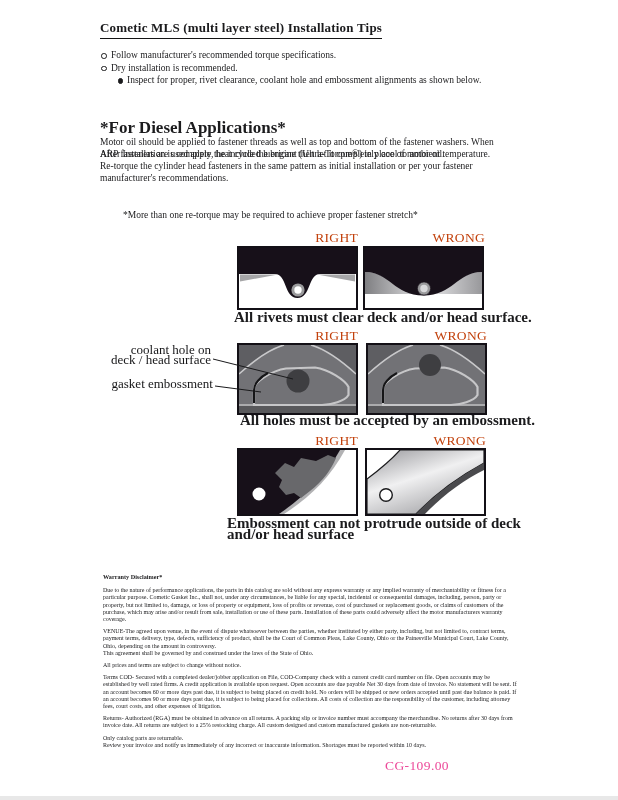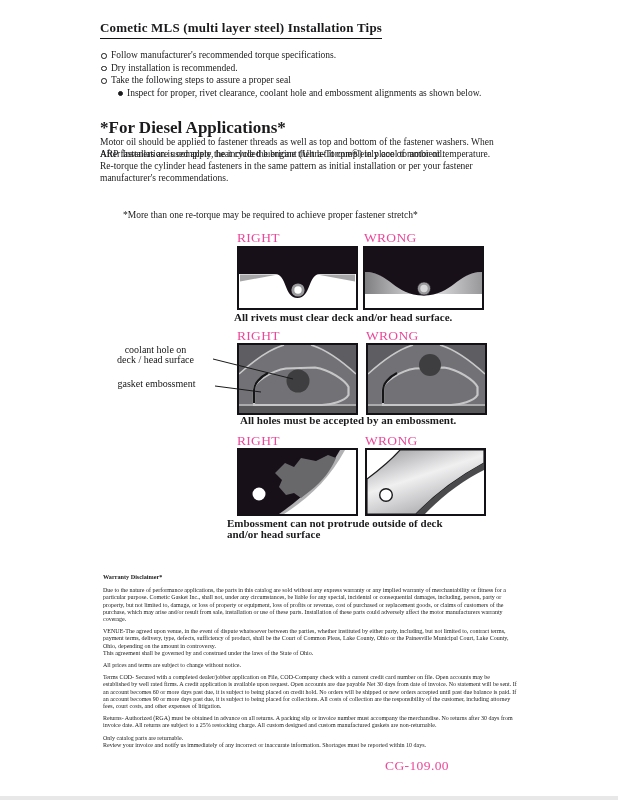--- a/index.html
+++ b/index.html
@@ -15,43 +15,42 @@
   .b-row .marker{position:absolute;left:1px;top:4px;width:3.6px;height:3.6px;border:1px solid #1b1b1d;border-radius:50%;}
   .sub{padding-left:27px;}
   .sub .marker{left:18px;background:#1b1b1d;border-color:#1b1b1d;width:3.4px;height:3.4px;}
   
   .dieselhead{top:118px;left:100px;font-size:17px;font-weight:bold;}
   .para{left:100px;width:396px;font-size:9.5px;line-height:12.2px;}
   .p1{top:136px;}
   .p2{top:148px;}
   .p3{top:209px;margin-left:23px;}
   
-  .rw{font-size:13.5px;letter-spacing:.3px;text-align:left;width:121px;color:#ec4899;}
+  .rw{font-size:13.5px;letter-spacing:.3px;text-align:right;width:121px;color:#c2410c;}
   .dbox{border:2px solid #131016;background:#fff;width:117px;}
   .dbox svg{display:block;}
-  .cap{font-size:11px;font-weight:bold;line-height:10.6px;white-space:pre-line;}
-  .sidelabel{font-size:10px;line-height:9.8px;text-align:center;white-space:pre-line;color:#161618;}
+  .cap{font-size:15px;font-weight:bold;line-height:10.6px;white-space:pre-line;}
+  .sidelabel{font-size:13px;line-height:9.8px;text-align:right;white-space:pre-line;color:#161618;}
   #leaders{left:0;top:0;width:618px;height:800px;pointer-events:none;}
   
   .disc{top:573px;left:103px;width:415px;font-size:6px;line-height:7.2px;color:#222224;}
   .disc h4{font-size:6.2px;margin:0 0 7px 0;}
   .disc p{margin:0 0 5px 0;white-space:pre-line;}
   .pagenum{top:758px;left:385px;font-size:13.5px;letter-spacing:.4px;color:#ec4899;}
 </style>
 </head>
 <body>
 
 <div id="page">
 
   <div class="abs title">Cometic MLS (multi layer steel) Installation Tips</div>
 
   <div class="abs bullets">
     <div class="b-row"><span class="marker"></span><span>Follow manufacturer's recommended torque specifications.</span></div>
     <div class="b-row"><span class="marker"></span><span>Dry installation is recommended.</span></div>
-    <div class="b-row"><span class="marker"></span><span>Take the following steps to assure a proper seal</span></div>
     <div class="b-row sub"><span class="marker"></span><span>Inspect for proper, rivet clearance, coolant hole and embossment alignments as shown below.</span></div>
   </div>
 
   <div class="abs dieselhead">*For Diesel Applications*</div>
   <div class="abs para p1">Motor oil should be applied to fastener threads as well as top and bottom of the fastener washers. When ARP fasteners are used apply the included lubricant (Ultra-Torque®) in place of motor oil.</div>
   <div class="abs para p2">After Installation is complete, heat cycle the engine then let it completely cool to ambient temperature. Re-torque the cylinder head fasteners in the same pattern as initial installation or per your fastener manufacturer's recommendations.</div>
   <div class="abs para p3">*More than one re-torque may be required to achieve proper fastener stretch*</div>
 
   <div class="abs rw" style="top:230px;left:237px;">RIGHT</div>
   <div class="abs rw" style="top:230px;left:364px;">WRONG</div>

